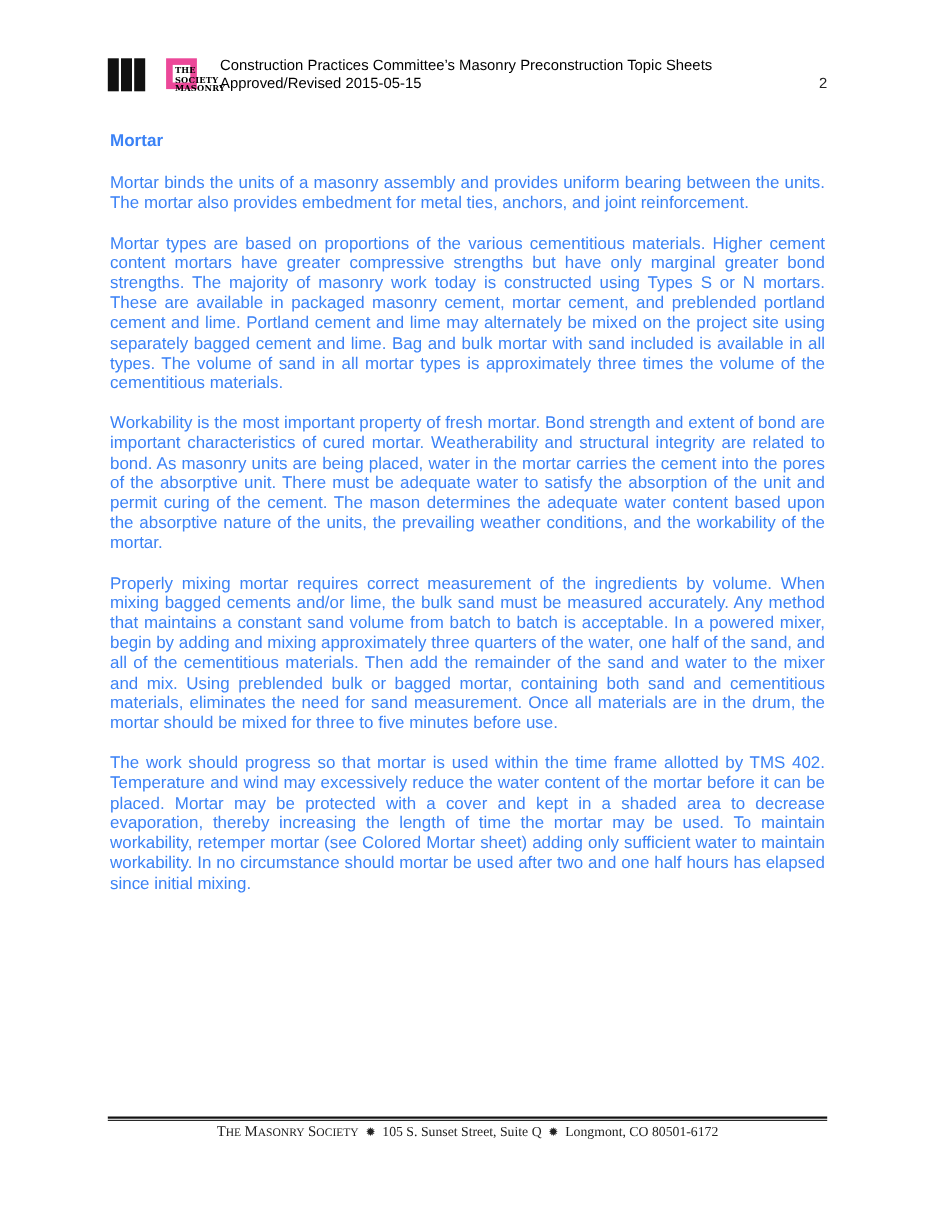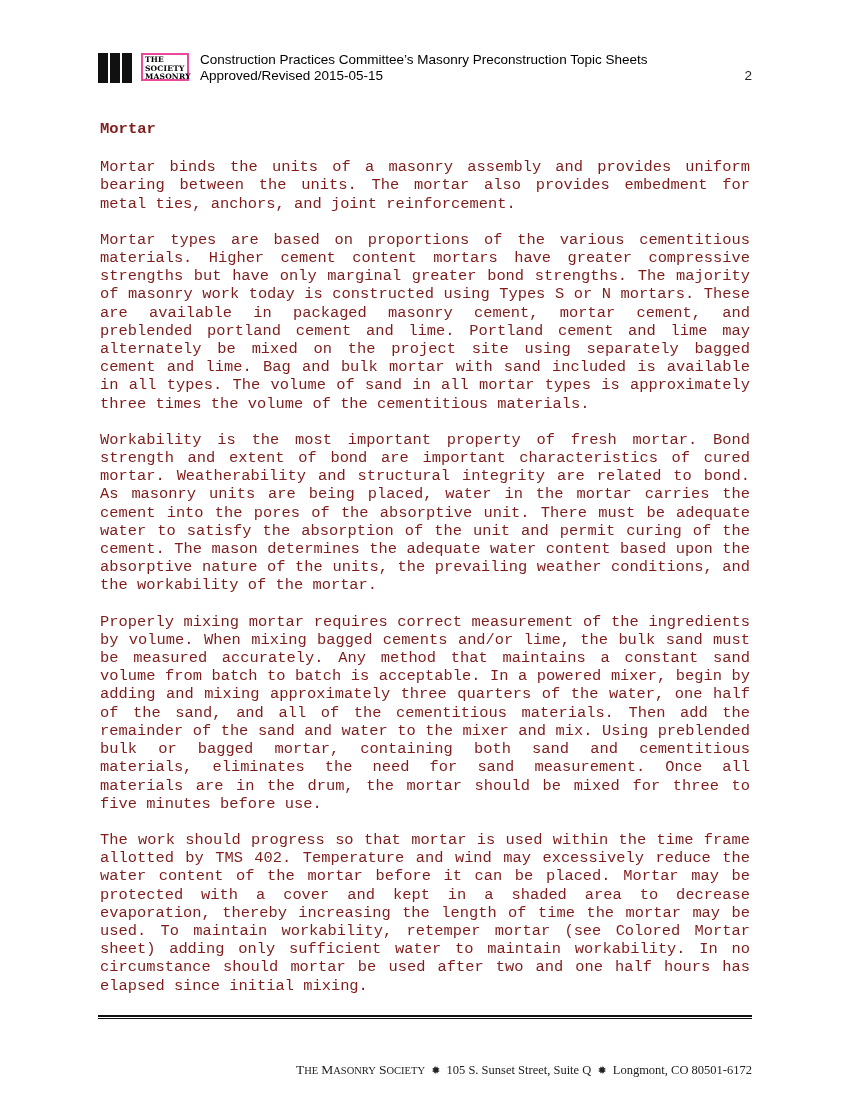--- a/index.html
+++ b/index.html
@@ -1,31 +1,31 @@
 <!DOCTYPE html>
 <html><head>
   <meta charset="utf-8">
   <style>
     html, body { margin: 0; padding: 0; background: #ffffff; }
     body { width: 850px; height: 1100px; position: relative; overflow: hidden; color: #1a1a1a; }
     .header { position: absolute; left: 98px; top: 52px; width: 654px; height: 32px; }
     .logo { position: absolute; left: 0; top: 1px; height: 30px; display: flex; }
     .bar { width: 10px; height: 30px; background: #111; margin-right: 2px; }
-    .logo-box { border: 2px solid #ec4899; height: 28px; width: 48px; margin-left: 7px; box-sizing: border-box;
+    .logo-box { border: 6px solid #ec4899; height: 28px; width: 28px; margin-left: 17px; box-sizing: border-box;
       padding: 1px 2px; font-family: "DejaVu Serif", serif; font-weight: bold; font-size: 7.5px; line-height: 8.5px; letter-spacing: 0.2px; color: #000; }
     .header-text { position: absolute; left: 102px; top: 0; font-family: "Liberation Sans", sans-serif; font-size: 13.5px; line-height: 16px; color: #000000; }
     .page-num { position: absolute; right: 0; top: 16px; font-family: "Liberation Sans", sans-serif; font-size: 13.5px; line-height: 16px; color: #222; }
-    .content { position: absolute; left: 100px; top: 120px; width: 650px; font-family: Liberation Mono, monospace; font-size: 15.4px; line-height: 18.2px; color: #7f1d1d; }
+    .content { position: absolute; left: 100px; top: 120px; width: 650px; font-family: Liberation Sans, sans-serif; font-size: 15.4px; line-height: 18.2px; color: #3b82f6; }
     .title { font-weight: bold; font-size: 15.5px; margin: 0 0 20px 0; }
     .para { margin: 0 0 18px 0; text-align: justify; }
     .footer-rule { position: absolute; left: 98px; top: 1015px; width: 654px; }
     .rule-thick { height: 2px; background: #111; }
     .rule-thin { height: 1px; background: #111; margin-top: 1px; }
-    .footer { position: absolute; left: 98px; top: 1021px; width: 654px; text-align: right;
-      font-family: "Liberation Serif", serif; font-size: 12.5px; line-height: 15px; color: #222; margin-top: 41px; }
+    .footer { position: absolute; left: 98px; top: 1021px; width: 654px; text-align: center;
+      font-family: "Liberation Serif", serif; font-size: 12.5px; line-height: 15px; color: #222; }
     .sc-big { font-size: 13.5px; }
     .sc-small { font-size: 10.5px; }
     .sep { display: inline-block; font-size: 11px; margin: 0 3px; }
   </style>
 </head>
 <body>
 
 <div class="header">
   <div class="logo">
     <div class="bar"></div>

